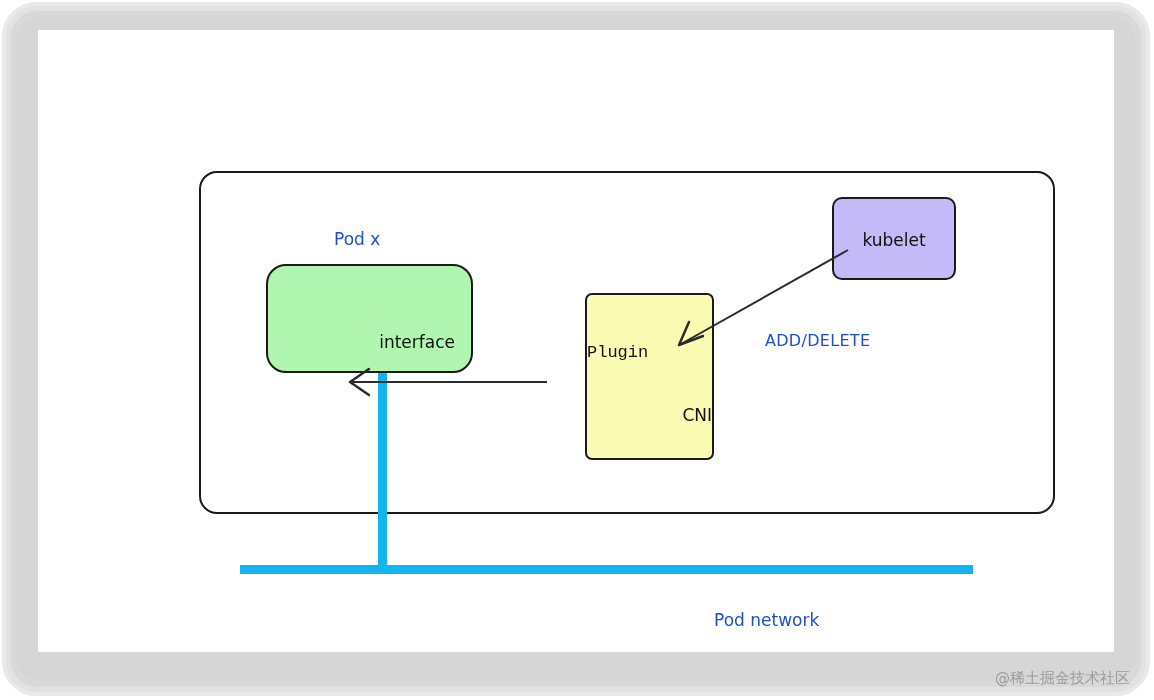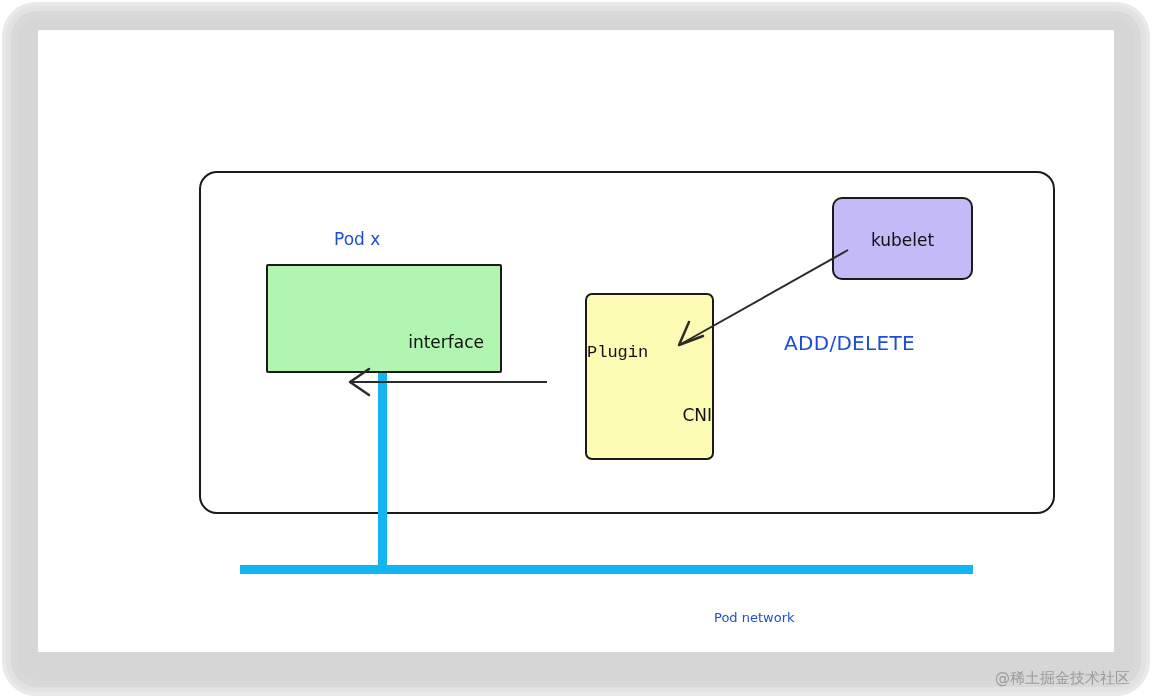--- a/index.html
+++ b/index.html
@@ -64,31 +64,31 @@
   }
 
   
   .shape {
     position: absolute;
     border: 2px solid #1a1a1a;
     box-sizing: border-box;
   }
   .shape-pod-interface {
     left: 228px; top: 234px;
-    width: 236px; height: 109px;
-    border-radius: 2px;
+    width: 207px; height: 109px;
+    border-radius: 20px;
   }
   .shape-plugin-cni {
     left: 547px; top: 263px;
     width: 129px; height: 167px;
     border-radius: 7px;
   }
   .shape-kubelet {
     left: 794px; top: 167px;
-    width: 141px; height: 83px;
+    width: 124px; height: 83px;
     border-radius: 10px;
   }
 
   .shape-label {
     position: absolute;
     color: #111111;
     font-size: 17px;
     white-space: nowrap;
   }
   .lbl-interface {
@@ -113,22 +113,22 @@
   }
 
   
   .free-label {
     position: absolute;
     color: #1d4ed8;
     font-size: 17px;
     white-space: nowrap;
   }
   .lbl-pod-x     { left: 296px; top: 199px; }
-  .lbl-add-del   { left: 746px; top: 301px; font-size: 20px; letter-spacing: 0.3px; }
-  .lbl-podnet    { left: 676px; top: 580px; font-size: 13px; }
+  .lbl-add-del   { left: 727px; top: 301px; font-size: 16px; letter-spacing: 0.3px; }
+  .lbl-podnet    { left: 676px; top: 580px; font-size: 17px; }
 
   
   .wire-vert {
     position: absolute;
     left: 340px; top: 341px;
     width: 9px; height: 203px;
     background: #13b5f0;
   }
   .wire-horiz {
     position: absolute;

